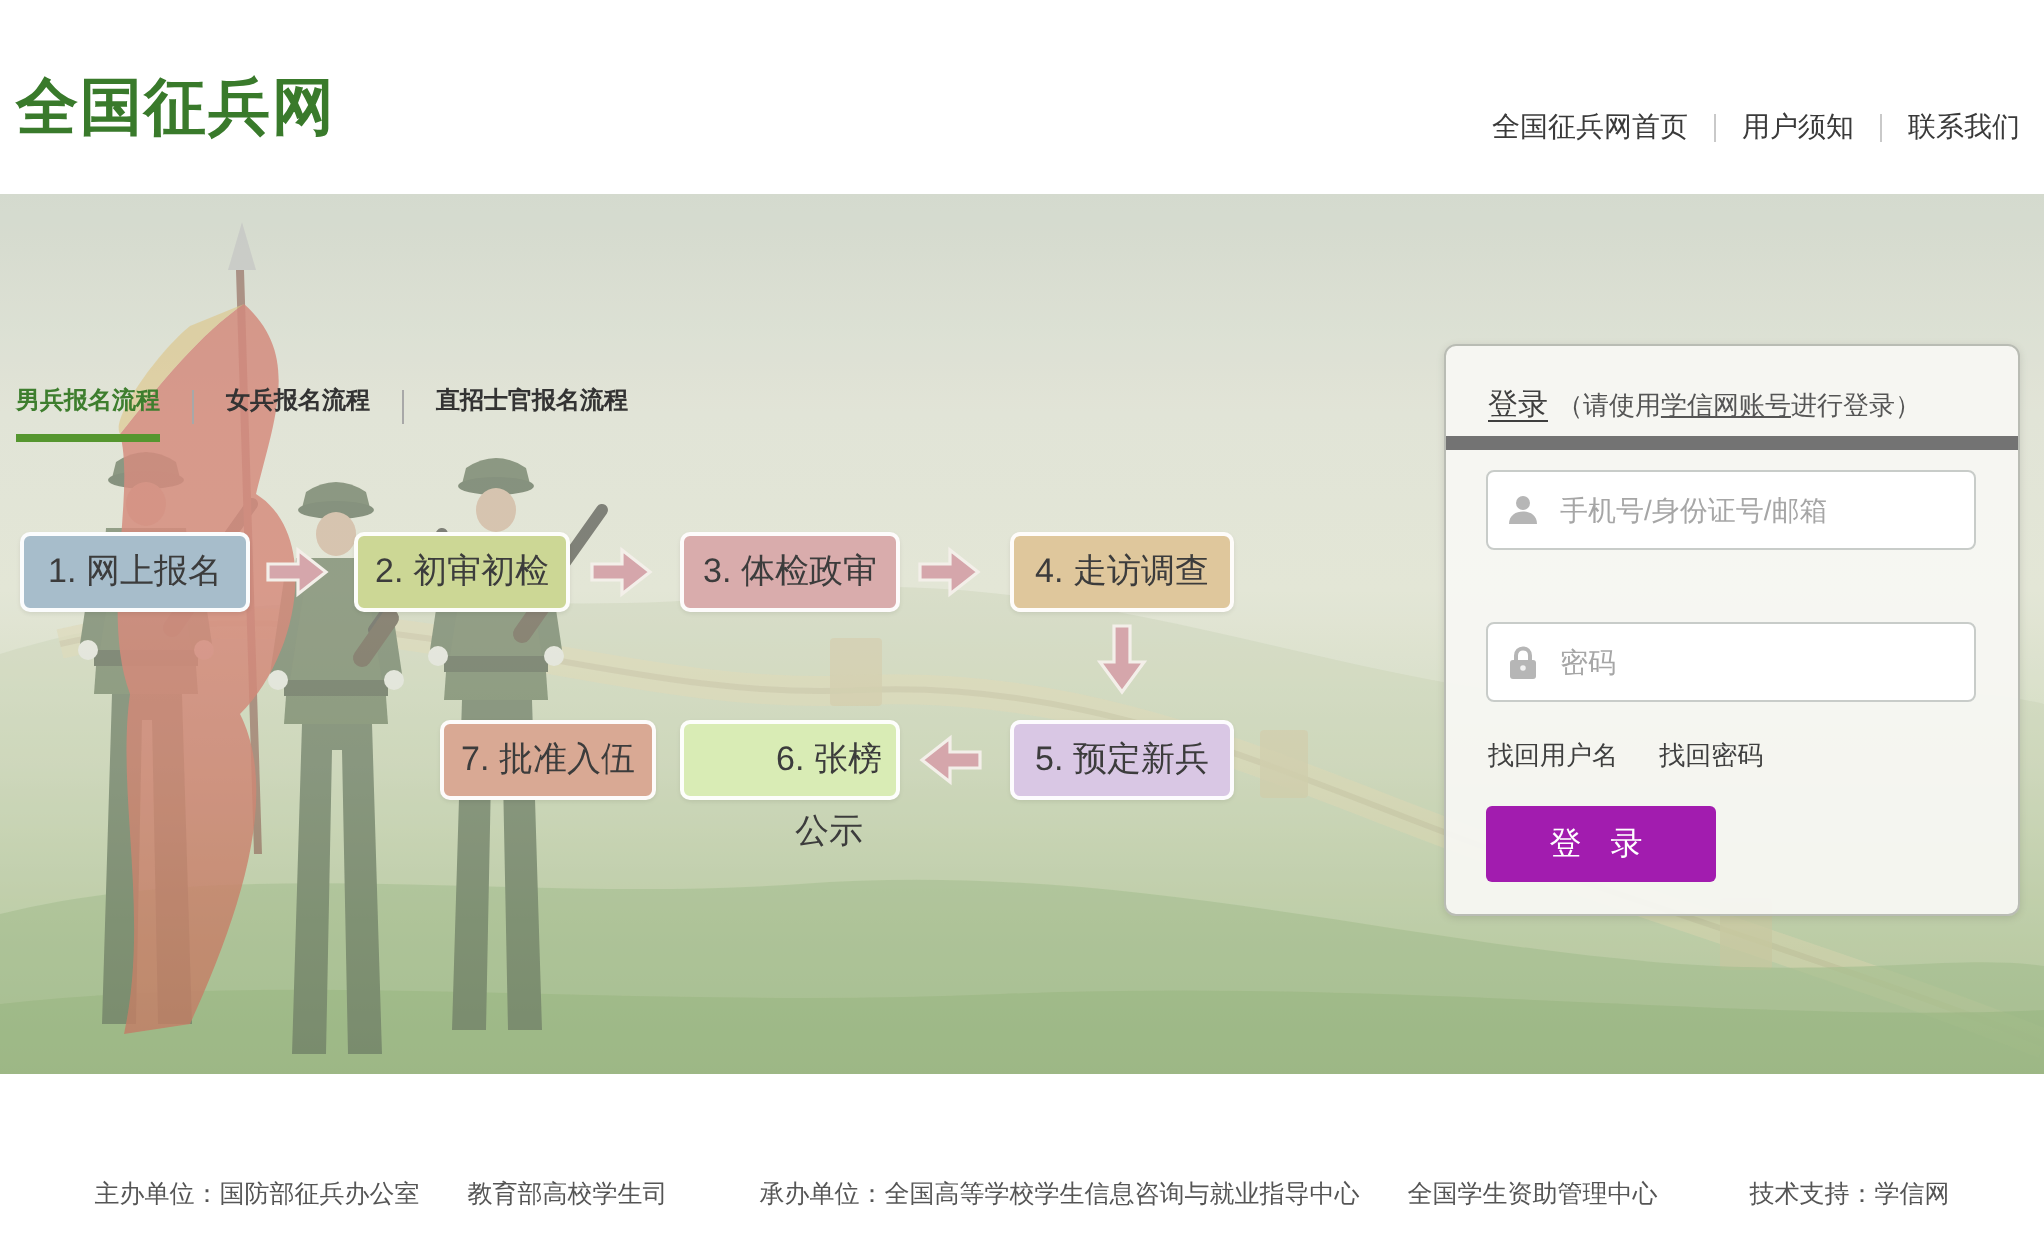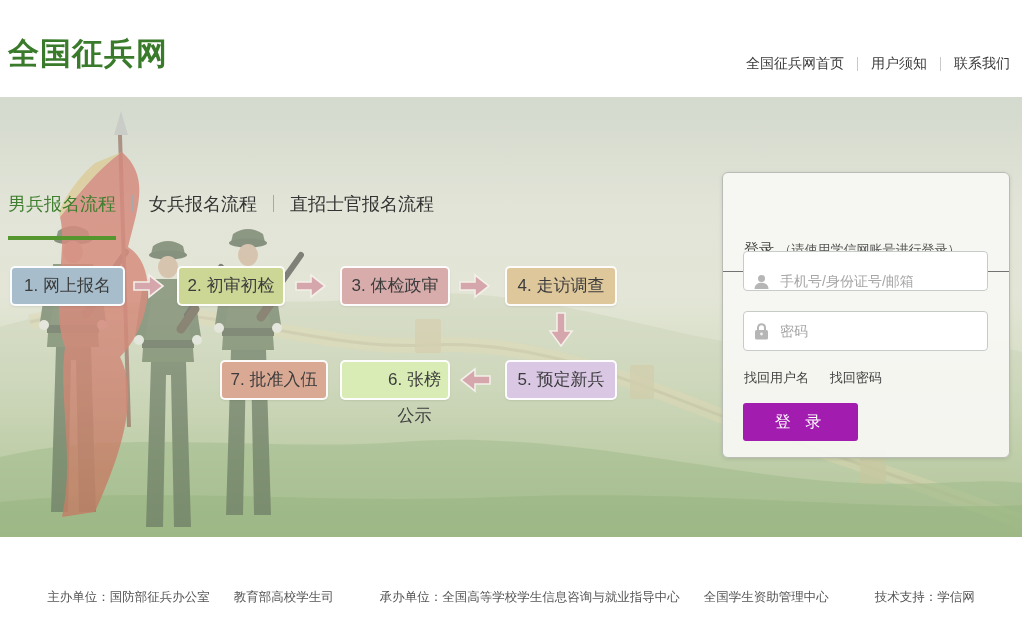--- a/index.html
+++ b/index.html
@@ -14,44 +14,44 @@
   .topnav .sep{width:1px;height:14px;background:#c9c9c9;margin:0 13px;}
 
   
   .hero{position:absolute;top:97px;left:0;width:1022px;height:440px;
     background:linear-gradient(180deg,#cdd4c6 0%,#dde0d1 25%,#dfe2d0 45%,#ccd7b8 65%,#adc392 85%,#9cb682 100%);}
   .hero-scene{position:absolute;inset:0;}
   .hero-wash{position:absolute;inset:0;background:rgba(255,255,255,0.14);pointer-events:none;}
 
   
   .tabs{position:absolute;left:8px;top:95px;display:flex;align-items:flex-start;}
-  .tab{font-size:18px;font-weight:normal;color:#333;padding-bottom:20px;border-bottom:4px solid transparent;cursor:pointer;}
+  .tab{font-size:12px;font-weight:bold;color:#333;padding-bottom:8px;border-bottom:4px solid transparent;cursor:pointer;}
   .tab.active{color:#3e7e2e;border-bottom-color:#55962f;}
   .tab-sep{width:1px;height:17px;background:#a8a8a8;margin:3px 16px 0 16px;}
 
   
   .step{position:absolute;height:40px;line-height:36px;box-sizing:border-box;border:2px solid rgba(255,255,255,0.95);
     border-radius:5px;text-align:center;font-size:17px;color:#3c3c3c;box-shadow:0 1px 2px rgba(0,0,0,0.08);}
   .arrow{position:absolute;}
 
   
   .panel{position:absolute;left:722px;top:75px;width:286px;height:284px;background:rgba(247,248,244,0.93);
     border:1px solid #b9bcb4;border-radius:6px;box-shadow:0 1px 4px rgba(0,0,0,0.12);}
   .panel-head{position:absolute;left:0;top:0;width:100%;height:52px;box-sizing:border-box;
-    padding:20px 0 0 21px;border-bottom:1px solid #737373;margin-top:47px;}
+    padding:20px 0 0 21px;border-bottom:7px solid #737373;}
   .panel-title{font-size:15px;color:#3f3f3f;text-decoration:underline;text-underline-offset:3px;}
   .panel-sub{font-size:13px;color:#555;}
   .panel-sub a{color:#555;text-decoration:underline;cursor:pointer;}
   .inp{position:absolute;left:20px;width:245px;height:40px;box-sizing:border-box;background:#ffffff;
     border:1px solid #c8ccc9;border-radius:4px;display:flex;align-items:center;padding:0 10px;}
   .inp svg{flex:0 0 auto;margin-right:9px;}
   .inp input{border:none;outline:none;flex:1;font-size:14px;color:#333;background:transparent;
     font-family:"Liberation Sans","DejaVu Sans",sans-serif;}
   .inp input::placeholder{color:#a6a6a6;}
-  .inp1{top:78px;align-items:flex-end;} .inp2{top:138px;}
+  .inp1{top:62px;} .inp2{top:138px;}
   .panel-links{position:absolute;left:21px;top:196px;font-size:13px;color:#3f3f3f;}
   .panel-links a{color:#3f3f3f;text-decoration:none;cursor:pointer;margin-right:17px;}
   .btn-login{position:absolute;left:20px;top:230px;width:115px;height:38px;border:none;border-radius:3px;
     color:#fff;font-size:16px;letter-spacing:5px;cursor:pointer;font-family:inherit;}
   .btn-register{position:absolute;left:156px;top:230px;width:108px;height:38px;box-sizing:border-box;
     background:#fdfdfc;border:1px solid #c6c9c4;border-radius:3px;color:#45607b;font-size:15px;cursor:pointer;font-family:inherit;}
 
   
   .footer{position:absolute;top:537px;left:0;width:1022px;height:88px;background:#ffffff;}
   .footer-row{position:absolute;top:52px;left:0;width:100%;display:flex;justify-content:center;

